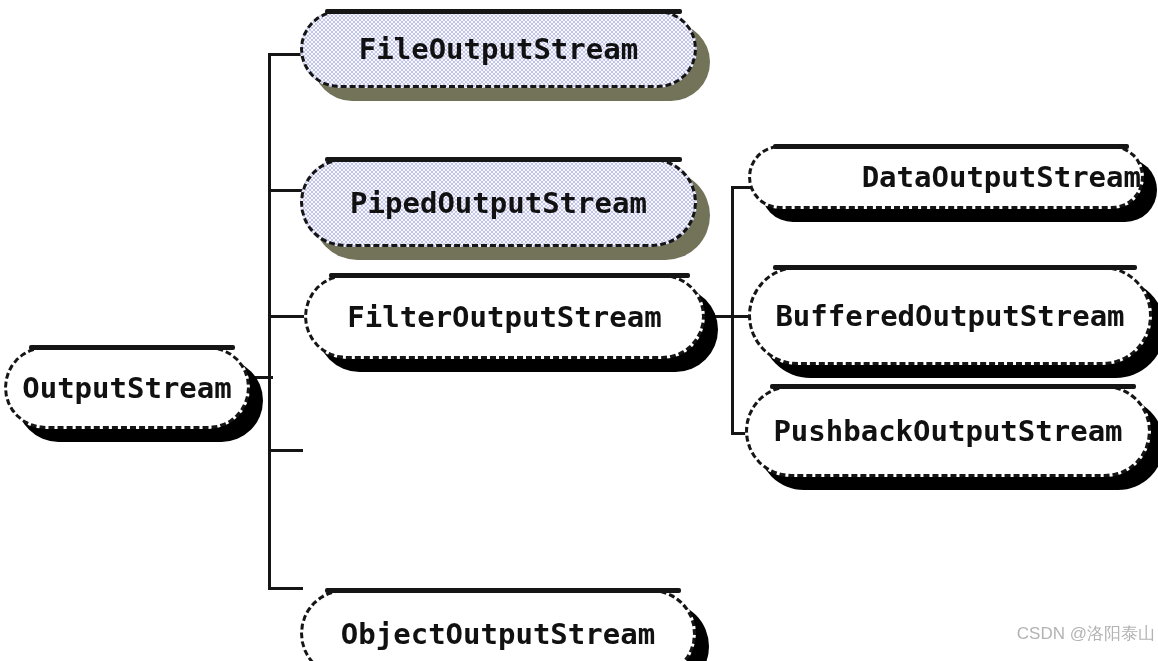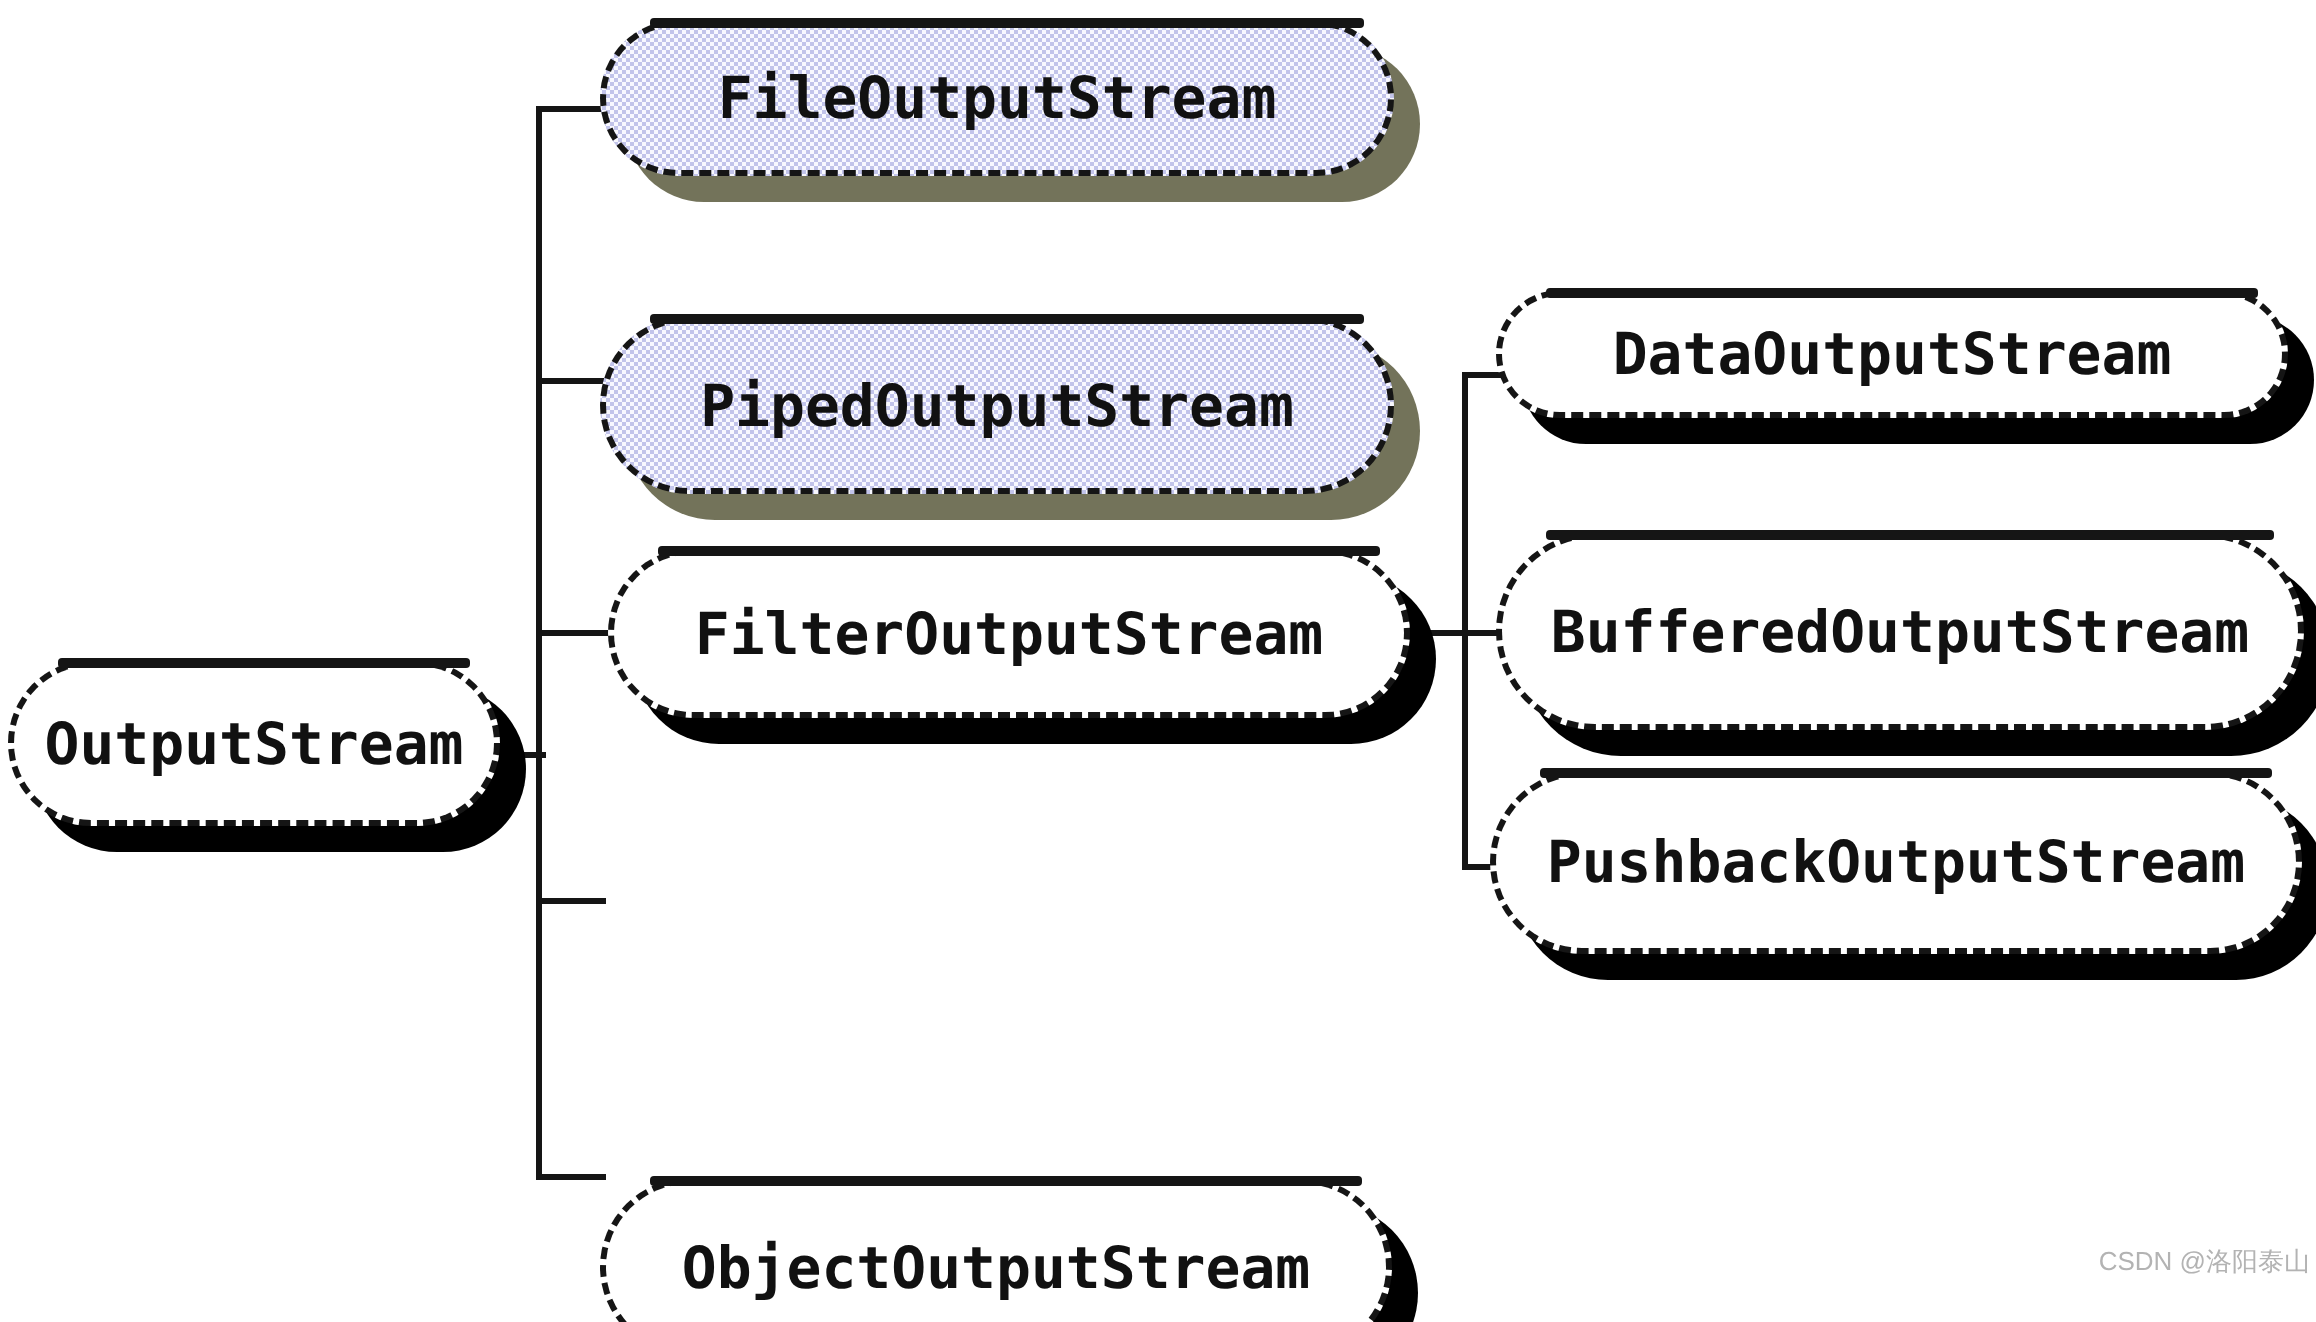--- a/index.html
+++ b/index.html
@@ -45,63 +45,63 @@
     background-image: repeating-conic-gradient(#c2c4ea 0% 25%, #f8f8ff 0% 50%);
     background-size: 4px 4px;
     box-shadow: 13px 13px 0 #73735a;
   }
   .watermark {
     position: absolute;
     left: 985px;
     top: 622px;
     width: 170px;
     font-family: "Liberation Sans", "DejaVu Sans", sans-serif;
-    font-size: 13px;
+    font-size: 17px;
     text-align: right;
   }
 </style>
 </head>
 <body>
 
 <div class="canvas">
 
   <div class="line h" style="left:245px; top:376px; width:28px;"></div>
   <div class="line v" style="left:268px; top:54px;  height:536px;"></div>
   <div class="line h" style="left:268px; top:53px;  width:35px;"></div>
   <div class="line h" style="left:268px; top:189px; width:35px;"></div>
   <div class="line h" style="left:268px; top:315px; width:39px;"></div>
   <div class="line h" style="left:268px; top:449px; width:35px;"></div>
   <div class="line h" style="left:268px; top:587px; width:35px;"></div>
   <div class="line h" style="left:703px; top:315px; width:48px;"></div>
   <div class="line v" style="left:731px; top:186px; height:249px;"></div>
   <div class="line h" style="left:731px; top:186px; width:20px;"></div>
   <div class="line h" style="left:731px; top:432px; width:17px;"></div>
 
-  <div class="pill" style="left:4px; top:330px; width:246px; height:83px;">
+  <div class="pill" style="left:4px; top:346px; width:246px; height:83px;">
     <span>OutputStream</span>
   </div>
 
   <div class="pill lavender" style="left:300px; top:10px; width:397px; height:78px;">
     <span>FileOutputStream</span>
   </div>
 
   <div class="pill lavender" style="left:300px; top:158px; width:397px; height:89px;">
     <span>PipedOutputStream</span>
   </div>
 
   <div class="pill" style="left:304px; top:274px; width:401px; height:85px;">
     <span>FilterOutputStream</span>
   </div>
 
 
   <div class="pill" style="left:300px; top:544px; width:396px; height:89px;margin-top:45px;">
     <span>ObjectOutputStream</span>
   </div>
 
-  <div class="pill" style="left:748px; top:145px; width:396px; height:64px;">
+  <div class="pill" style="left:748px; top:145px; width:396px; height:64px;justify-content:flex-end;">
     <span>DataOutputStream</span>
   </div>
 
   <div class="pill" style="left:748px; top:266px; width:404px; height:99px;">
     <span>BufferedOutputStream</span>
   </div>
 
   <div class="pill" style="left:745px; top:385px; width:406px; height:92px;">
     <span>PushbackOutputStream</span>
   </div>

